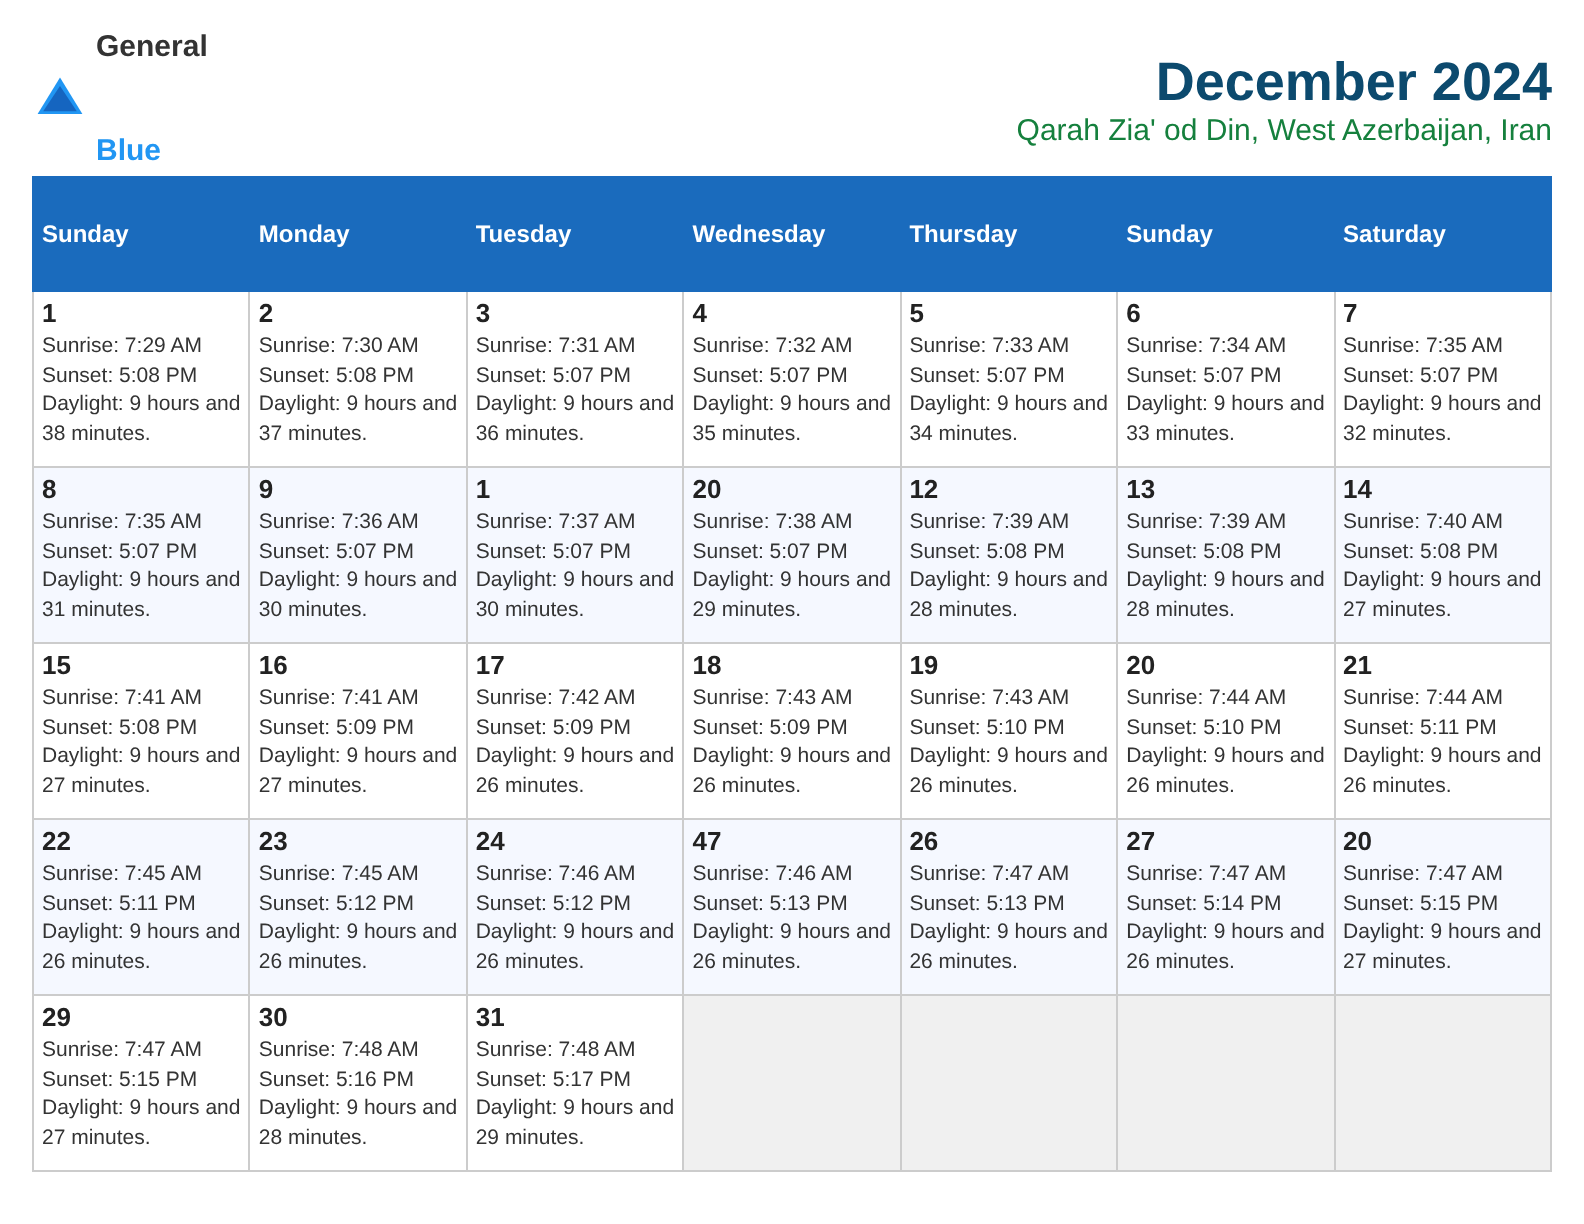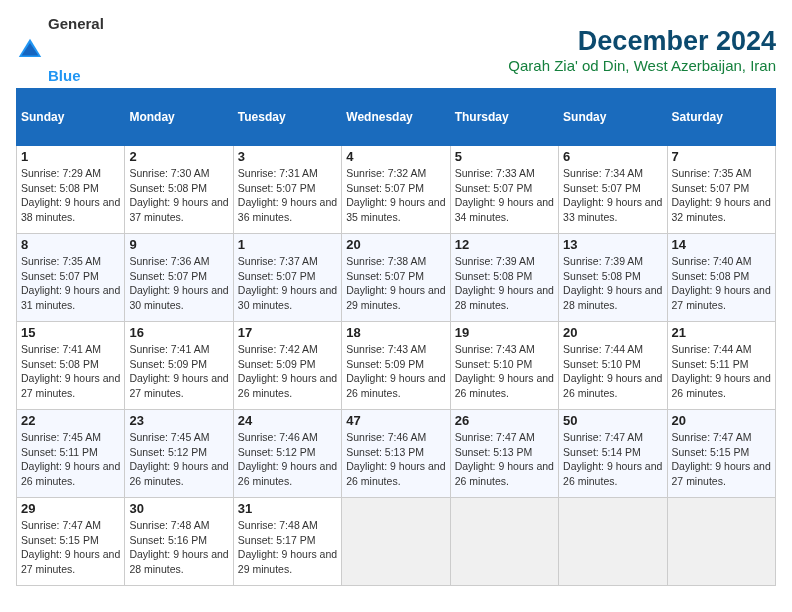--- a/index.html
+++ b/index.html
@@ -340,21 +340,21 @@
       </td>
         <td>
         <span class="day-num">26</span>
         <div class="day-info">
           Sunrise: 7:47 AM<br>
           Sunset: 5:13 PM<br>
           Daylight: 9 hours and 26 minutes.
         </div>
       </td>
         <td>
-        <span class="day-num">50</span>
+        <span class="day-num">27</span>
         <div class="day-info">
           Sunrise: 7:47 AM<br>
           Sunset: 5:14 PM<br>
           Daylight: 9 hours and 26 minutes.
         </div>
       </td>
         <td>
         <span class="day-num">20</span>
         <div class="day-info">
           Sunrise: 7:47 AM<br>

